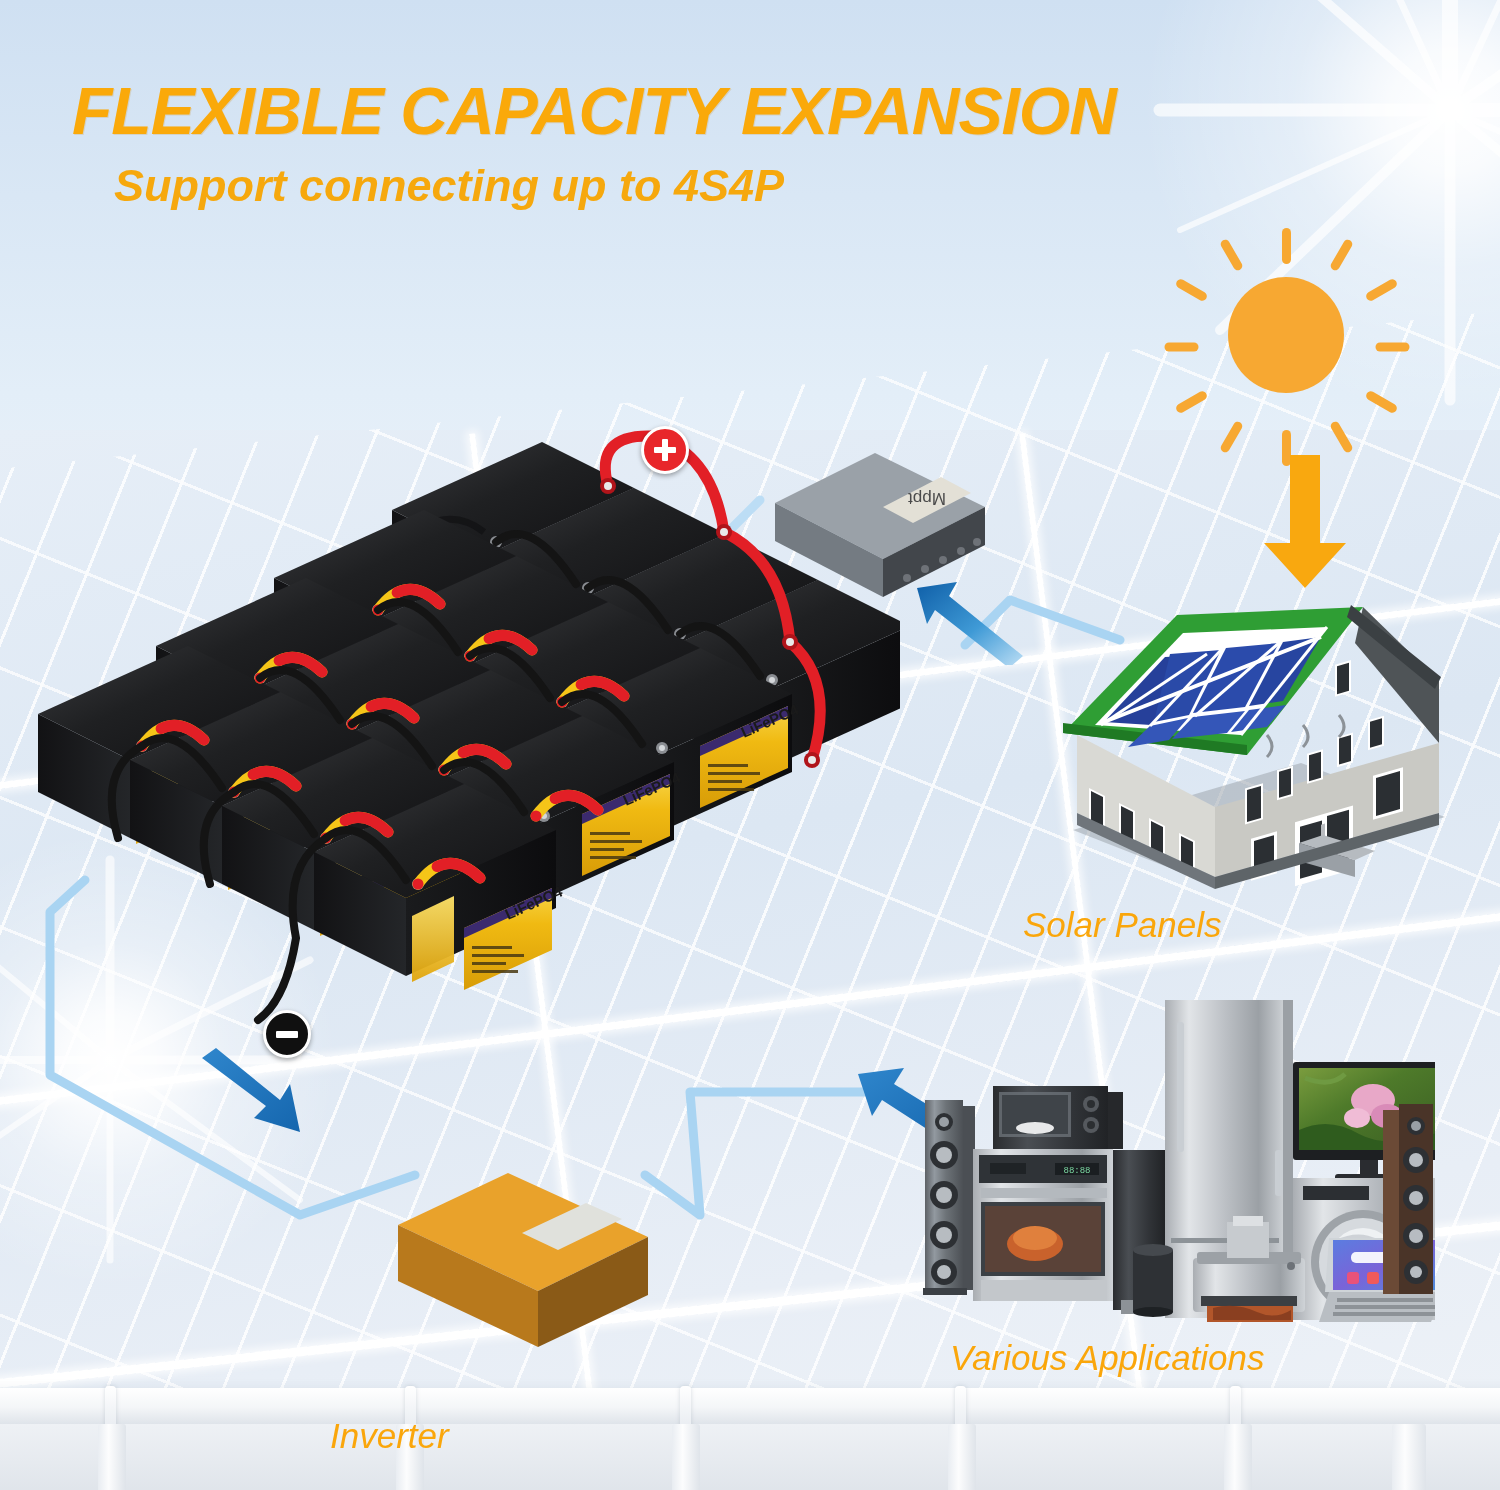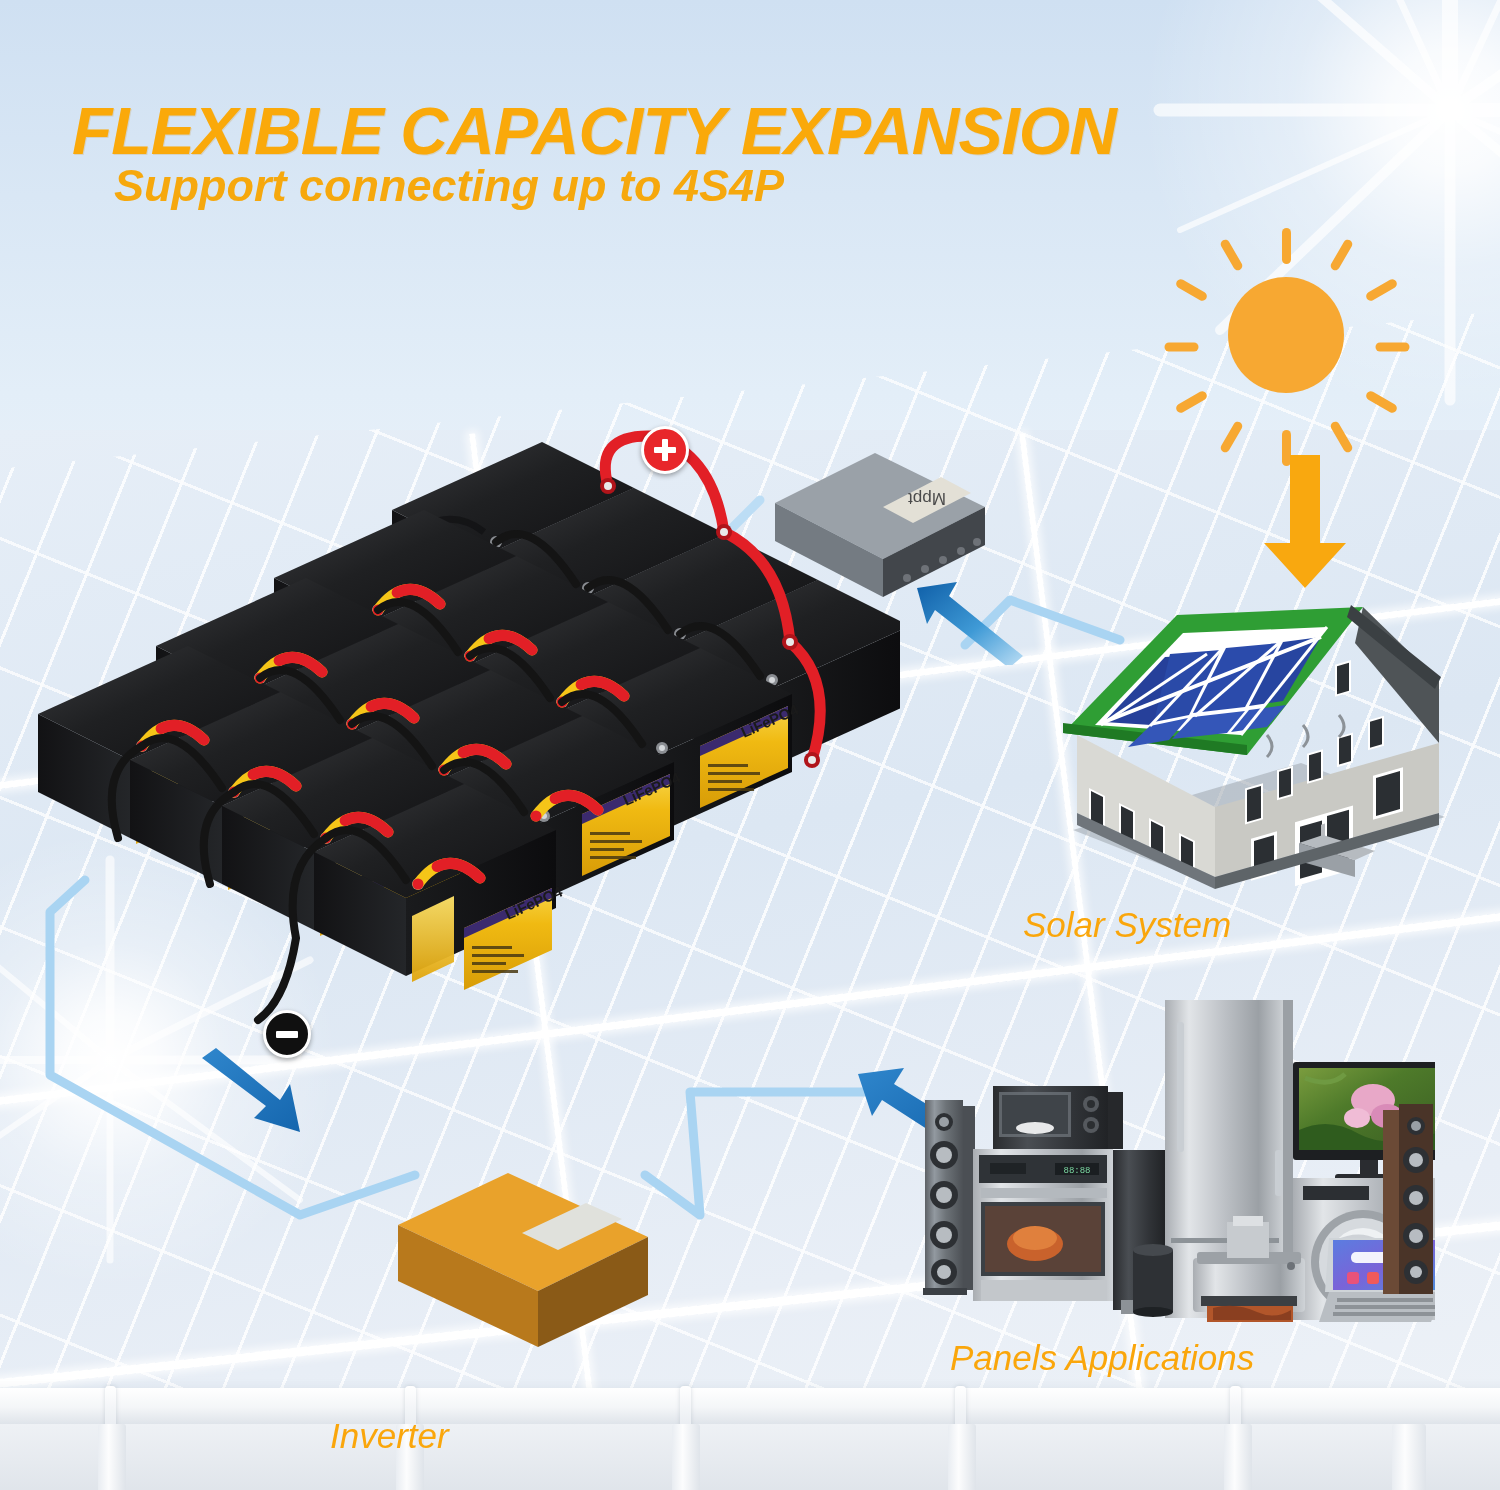--- a/index.html
+++ b/index.html
@@ -56,21 +56,21 @@
     background:linear-gradient(180deg,#eef1f5 0%,#e6eaef 55%,#dfe4ea 100%);
   }
   .downspout{
     position:absolute;top:1424px;width:28px;height:72px;
     background:linear-gradient(90deg,#e9edf2,#ffffff 38%,#dee3e9);
     border-radius:3px;opacity:.9;
   }
 
   
   .title{
-    position:absolute;left:72px;top:93px;
+    position:absolute;left:72px;top:73px;
     font-size:66px;font-weight:bold;font-style:italic;
     letter-spacing:-1px;color:#faa90a;
     white-space:nowrap;
     text-shadow:1px 1px 0 rgba(200,130,0,.18);
   }
   .subtitle{
     position:absolute;left:75px;top:160px;
     font-size:45px;font-weight:bold;font-style:italic;
     color:#f6a80d;white-space:nowrap;margin-left:39px;
   }
@@ -828,17 +828,17 @@
   <div class="gutter-band" style="left:955px;"></div>
   <div class="gutter-band" style="left:1230px;"></div>
   <div class="gutter-wall"></div>
   <div class="downspout" style="left:98px;"></div>
   <div class="downspout" style="left:396px;"></div>
   <div class="downspout" style="left:672px;"></div>
   <div class="downspout" style="left:948px;"></div>
   <div class="downspout" style="left:1224px;"></div>
   <div class="downspout" style="left:1392px;height:90px;width:34px;"></div>
 
-  <div class="caption cap-solar">Solar System</div>
+  <div class="caption cap-solar">Solar Panels</div>
   <div class="caption cap-inverter">Inverter</div>
-  <div class="caption cap-apps">Panels Applications</div>
+  <div class="caption cap-apps">Various Applications</div>
 
 </div>
 
 </body></html>

